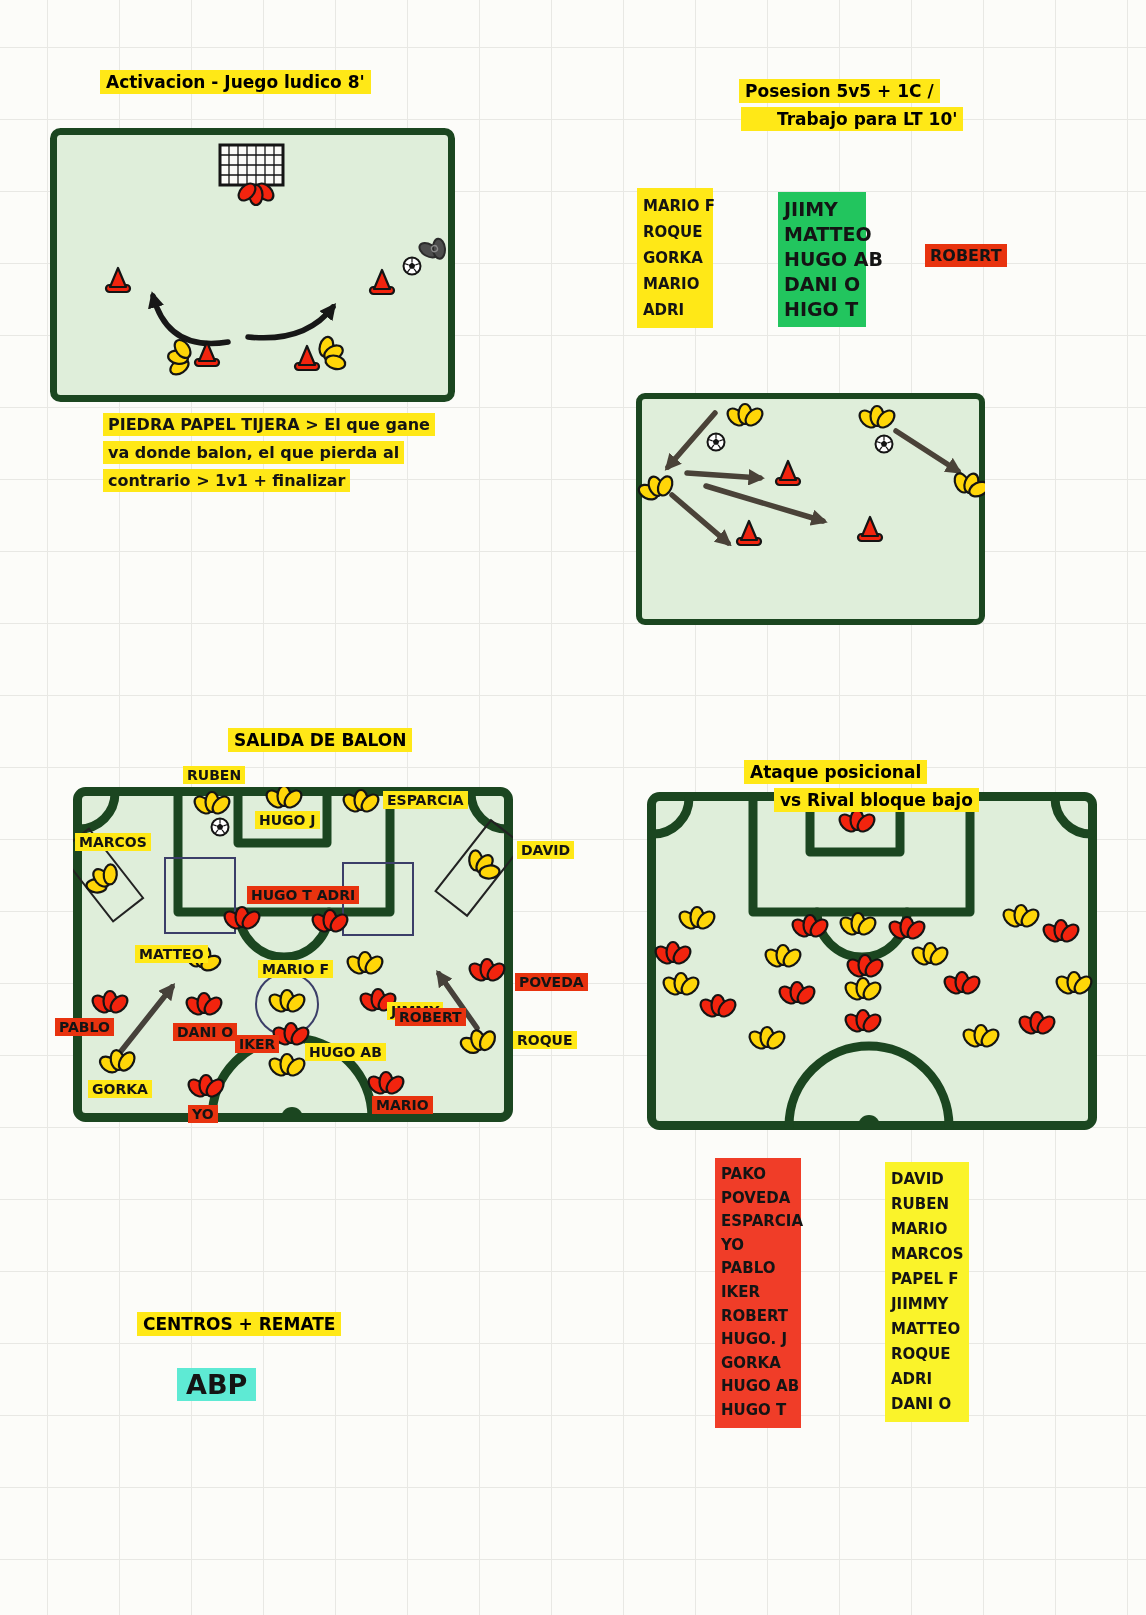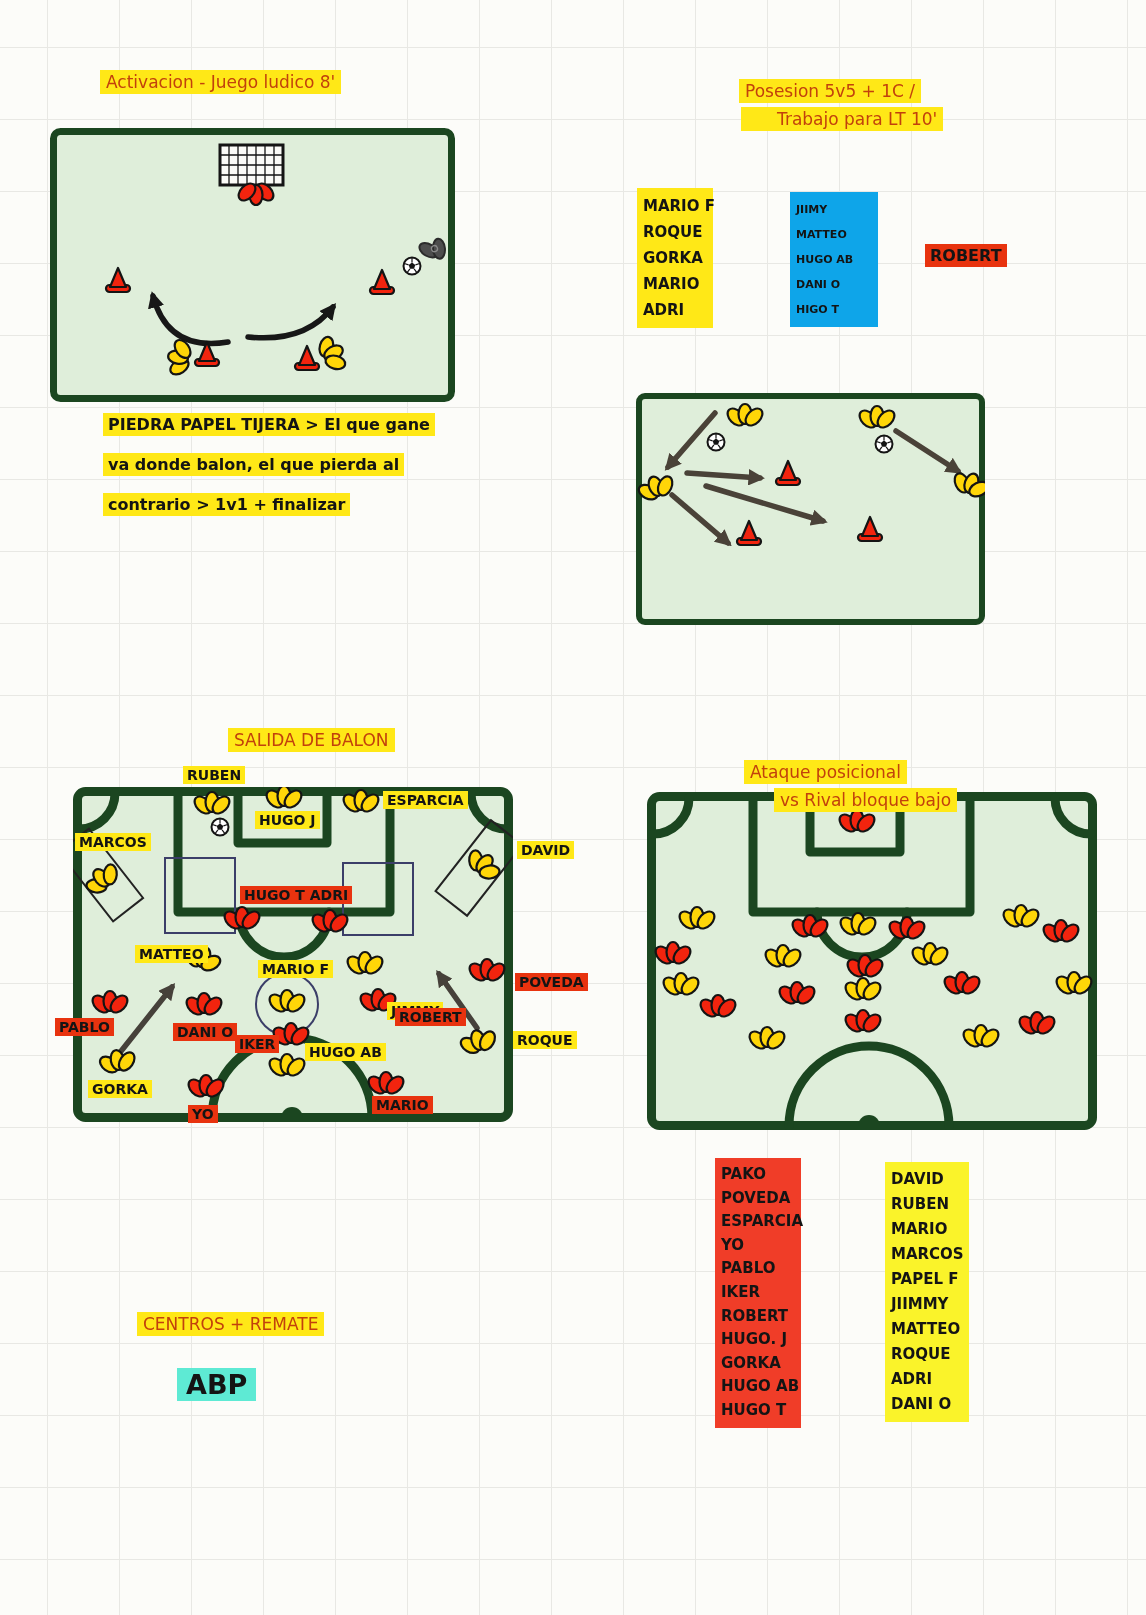--- a/index.html
+++ b/index.html
@@ -8,35 +8,35 @@
     background-color:#fcfcf9;
     background-image:
       linear-gradient(to right,#e8e8e4 1.5px,transparent 1.5px),
       linear-gradient(to bottom,#e8e8e4 1.5px,transparent 1.5px);
     background-size:72px 72px;
     background-position:47px 47px;
     font-family:"DejaVu Sans",sans-serif;
   }
   .abs{position:absolute;}
   .title{
-    position:absolute;font-weight:normal;font-size:17px;color:#c2410c;
+    position:absolute;font-weight:bold;font-size:17px;color:#000000;
     background:#FFE817;padding:2px 6px;white-space:nowrap;z-index:6;
   }
   .note-line,.fnote-line{
     display:table;font-weight:bold;color:#141414;background:#FFE817;
-    padding:2px 5px;margin-bottom:17px;white-space:nowrap;
+    padding:2px 5px;margin-bottom:5px;white-space:nowrap;
   }
   .note-line{font-size:16px;}
   .fnote-line{font-size:15px;}
   .team-list{
     position:absolute;z-index:6;padding:5px 6px;font-weight:bold;color:#141414;
   }
   .team-list div{white-space:nowrap;}
   .list-y{background:#FFE817;font-size:15px;line-height:26px;}
-  .list-b{background:#0ea5e9;font-size:11px;line-height:25px;margin-left:12px;}
+  .list-b{background:#22c55e;font-size:19px;line-height:25px;}
   .list-r2{background:#F03D28;font-size:15px;line-height:23.6px;}
   .list-y2{background:#FAF32A;font-size:15px;line-height:25px;}
   .single-label{
     position:absolute;z-index:6;font-weight:bold;font-size:16px;color:#141414;
     padding:2px 5px;white-space:nowrap;
   }
   .label{
     position:absolute;z-index:7;font-weight:bold;font-size:14px;color:#141414;
     padding:1px 4px;white-space:nowrap;
   }
@@ -505,21 +505,21 @@
 
 <div class="title" style="left:137px;top:1312px;">CENTROS + REMATE</div>
 <div class="abp" style="left:177px;top:1368px;">ABP</div>
 
 <div id="label-layer">
     <div class="label bg-y" style="left: 183px; top: 766px;">RUBEN</div>
     <div class="label bg-y" style="left: 383px; top: 791px;">ESPARCIA</div>
     <div class="label bg-y" style="left: 75px; top: 833px;">MARCOS</div>
     <div class="label bg-y" style="left: 255px; top: 811px;">HUGO J</div>
     <div class="label bg-y" style="left: 517px; top: 841px;">DAVID</div>
-    <div class="label bg-r" style="left: 240px; top: 886px;">HUGO T ADRI</div>
+    <div class="label bg-r" style="left: 247px; top: 886px;">HUGO T ADRI</div>
     <div class="label bg-y" style="left: 135px; top: 945px;">MATTEO</div>
     <div class="label bg-y" style="left: 258px; top: 960px;">MARIO F</div>
     <div class="label bg-y" style="left: 387px; top: 958px; margin-top: 44px;">JIMMY</div>
     <div class="label bg-r" style="left: 515px; top: 973px;">POVEDA</div>
     <div class="label bg-r" style="left: 55px; top: 1018px;">PABLO</div>
     <div class="label bg-r" style="left: 173px; top: 1023px;">DANI O</div>
     <div class="label bg-r" style="left: 395px; top: 1008px;">ROBERT</div>
     <div class="label bg-r" style="left: 235px; top: 1035px;">IKER</div>
     <div class="label bg-y" style="left: 305px; top: 1043px;">HUGO AB</div>
     <div class="label bg-y" style="left: 513px; top: 1031px;">ROQUE</div>

